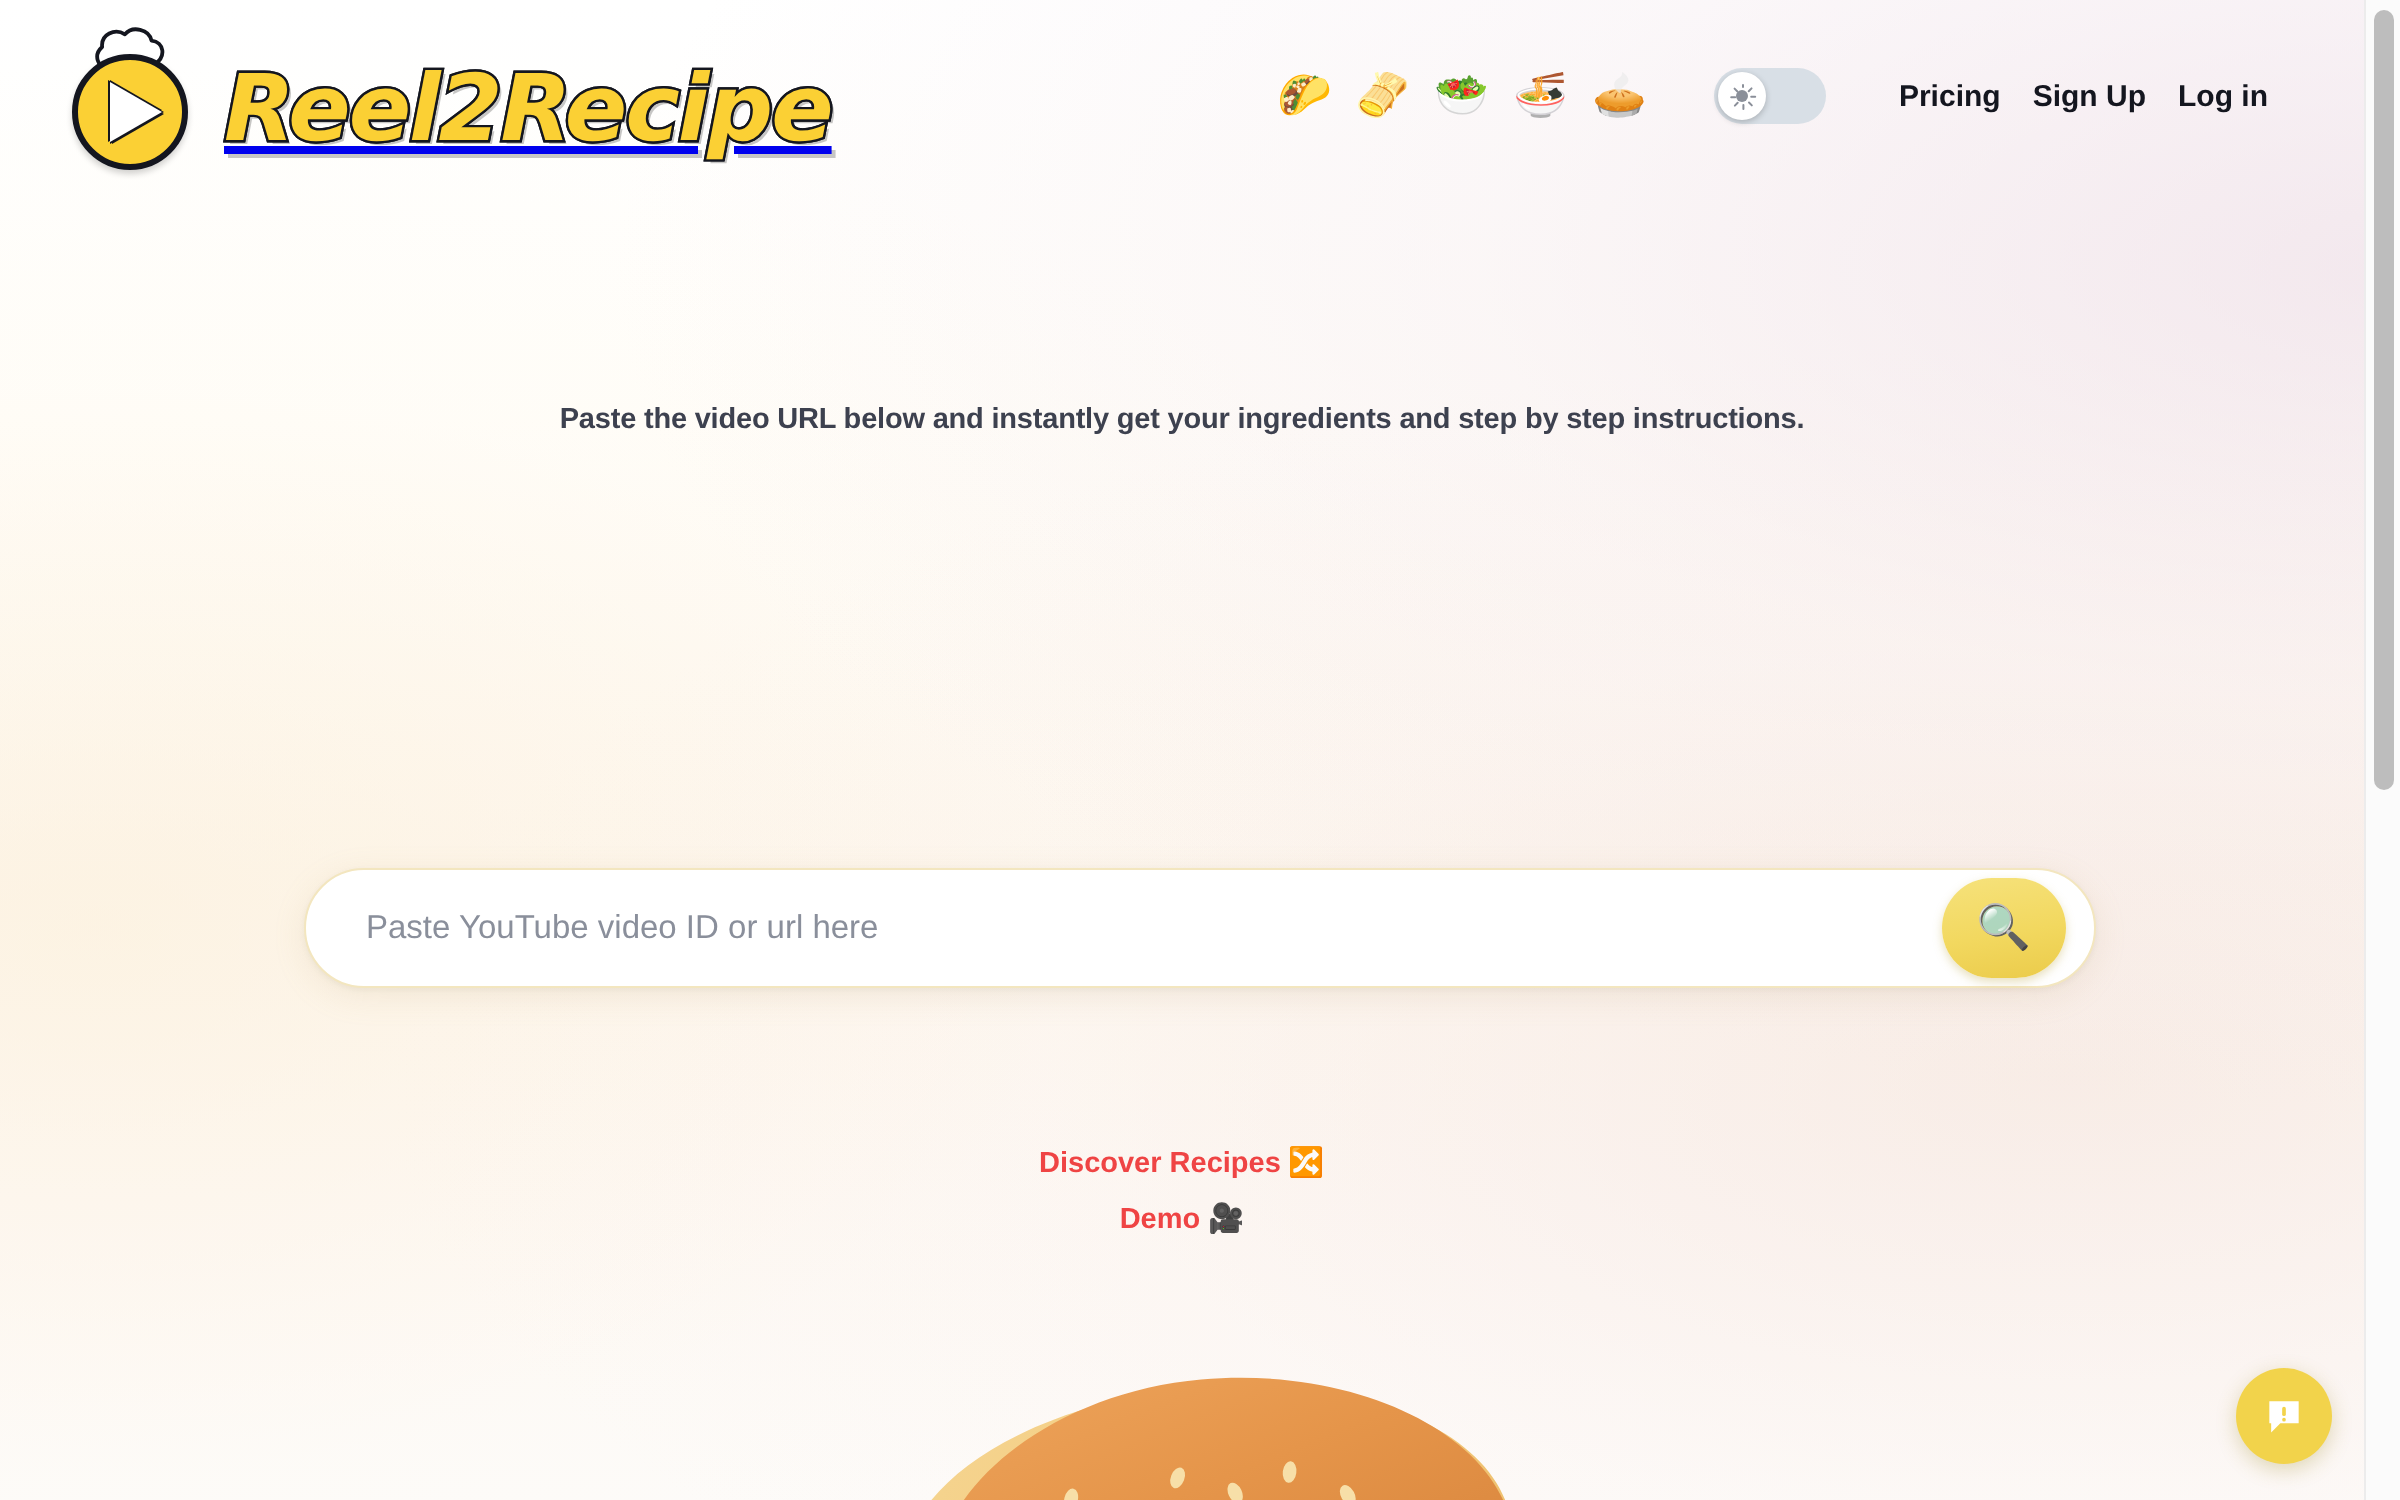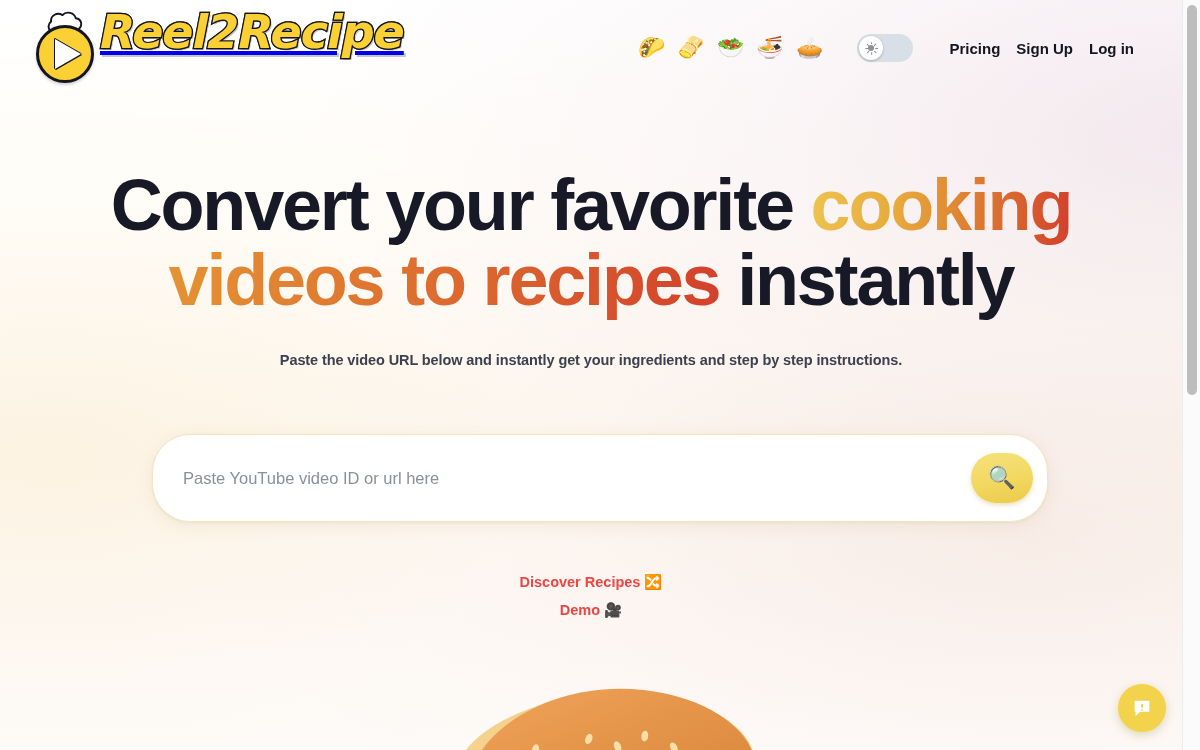--- a/index.html
+++ b/index.html
@@ -27,21 +27,21 @@
   .content{ position:absolute; inset:0; z-index:3; }
 
   
   .header{
     position:absolute; top:0; left:0; right:18px; height:96px;
     display:flex; align-items:center; justify-content:space-between;
     padding:0 48px 0 32px;
   }
 
   
-  .logo{ display:flex; gap:4px; position:relative; height:78px; }
+  .logo{ display:flex; align-items:flex-end; gap:16px; position:relative; height:78px; }
   .logo-mark{ position:relative; width:62px; height:76px; flex:0 0 auto; }
   .logo-hat{
     position:absolute; top:2px; left:14px; width:38px; height:26px; z-index:2;
   }
   .logo-circle{
     position:absolute; bottom:2px; left:4px;
     width:58px; height:58px; border-radius:50%;
     background:#FBD034; border:3px solid #14161f;
     box-shadow:0 2px 3px rgba(0,0,0,0.18);
     display:flex; align-items:center; justify-content:center; z-index:3;
@@ -120,21 +120,21 @@
     letter-spacing:-0.1px;
   }
 
   
   .search-wrap{
     position:absolute; left:50%; transform:translateX(-50%);
     top:434px; width:896px;
   }
   .search-bar{
     position:relative;
-    height:88px; border-radius:38px;
+    height:60px; border-radius:38px;
     background:#ffffff;
     border:1.5px solid #f3e6bf;
     box-shadow:0 4px 16px rgba(190,170,120,0.16), 0 1px 3px rgba(0,0,0,0.05);
     display:flex; align-items:center; padding:0 14px 0 30px;
   }
   .search-input{
     flex:1; border:none; outline:none; background:transparent;
     font-family:"Liberation Sans", sans-serif;
     font-size:16.5px; color:#2f3340;
   }
@@ -235,28 +235,20 @@
       <nav class="nav-links">
         <a class="nav-link" href="#">Pricing</a>
         <a class="nav-link" href="#">Sign Up</a>
         <a class="nav-link" href="#">Log in</a>
       </nav>
 
     </div>
   </div>
 
   <div class="hero">
-    <h1 class="headline">
-      <span class="l1">
-        <span>Convert your favorite </span><span class="grad">cooking</span>
-      </span>
-      <span class="l2">
-        <span class="grad2">videos to recipes</span><span> instantly</span>
-      </span>
-    </h1>
     <p class="subhead">Paste the video URL below and instantly get your ingredients and step by step instructions.</p>
   </div>
 
   <div class="search-wrap">
     <div class="search-bar">
       <input class="search-input" type="text" placeholder="Paste YouTube video ID or url here" style="">
       <button class="search-btn">
         <span>🔍</span>
       </button>
     </div>

